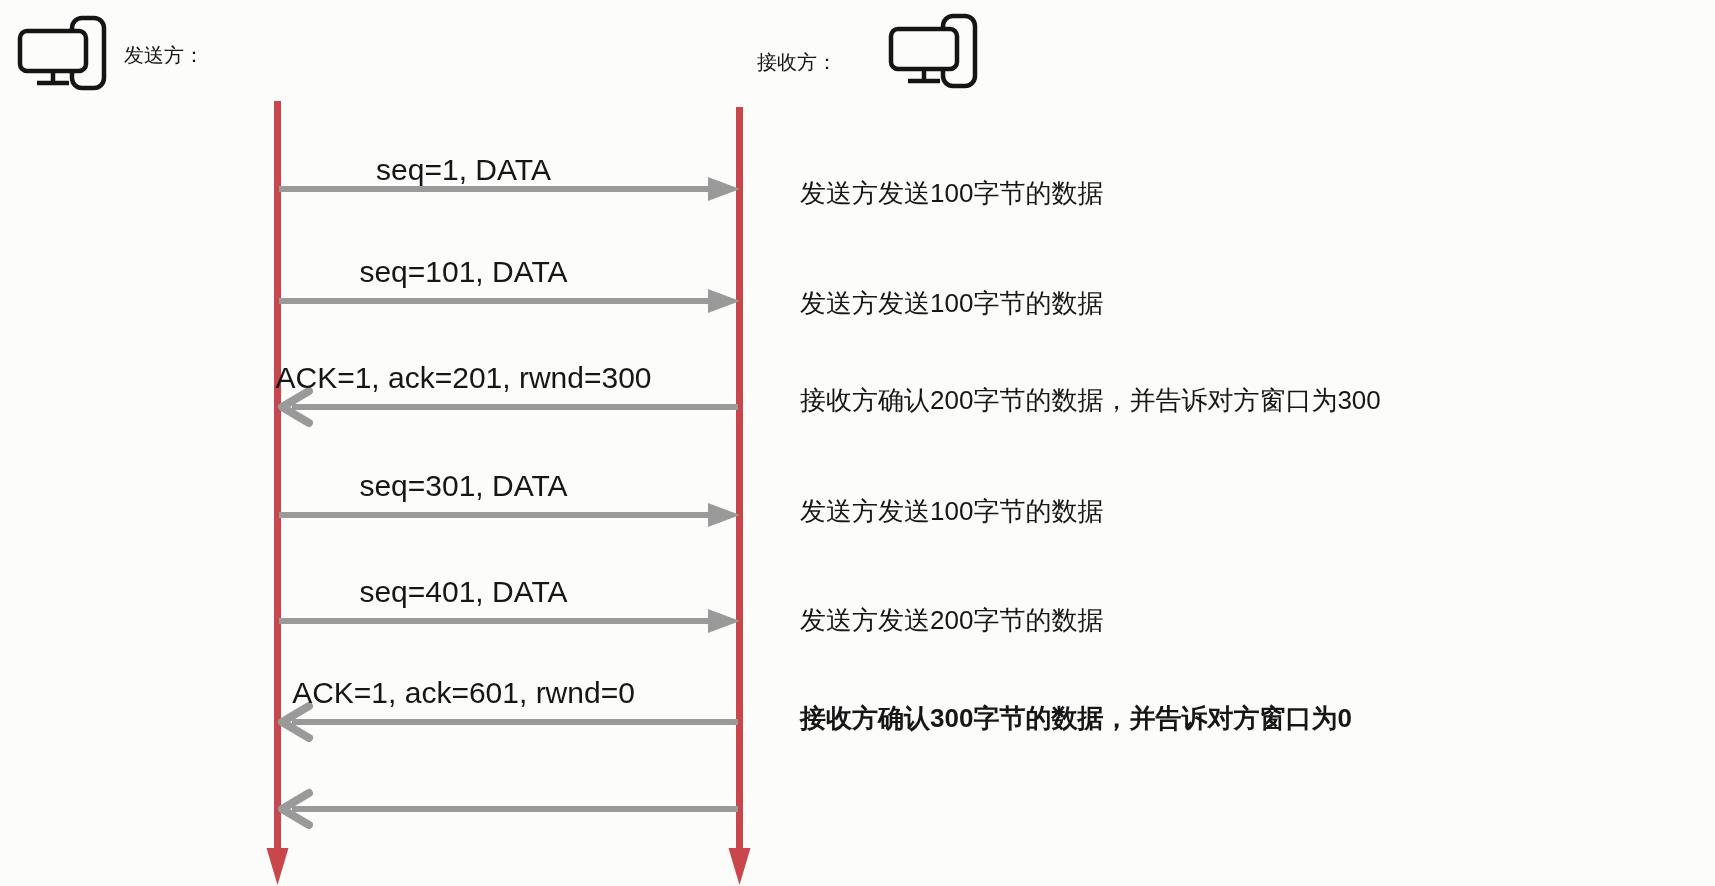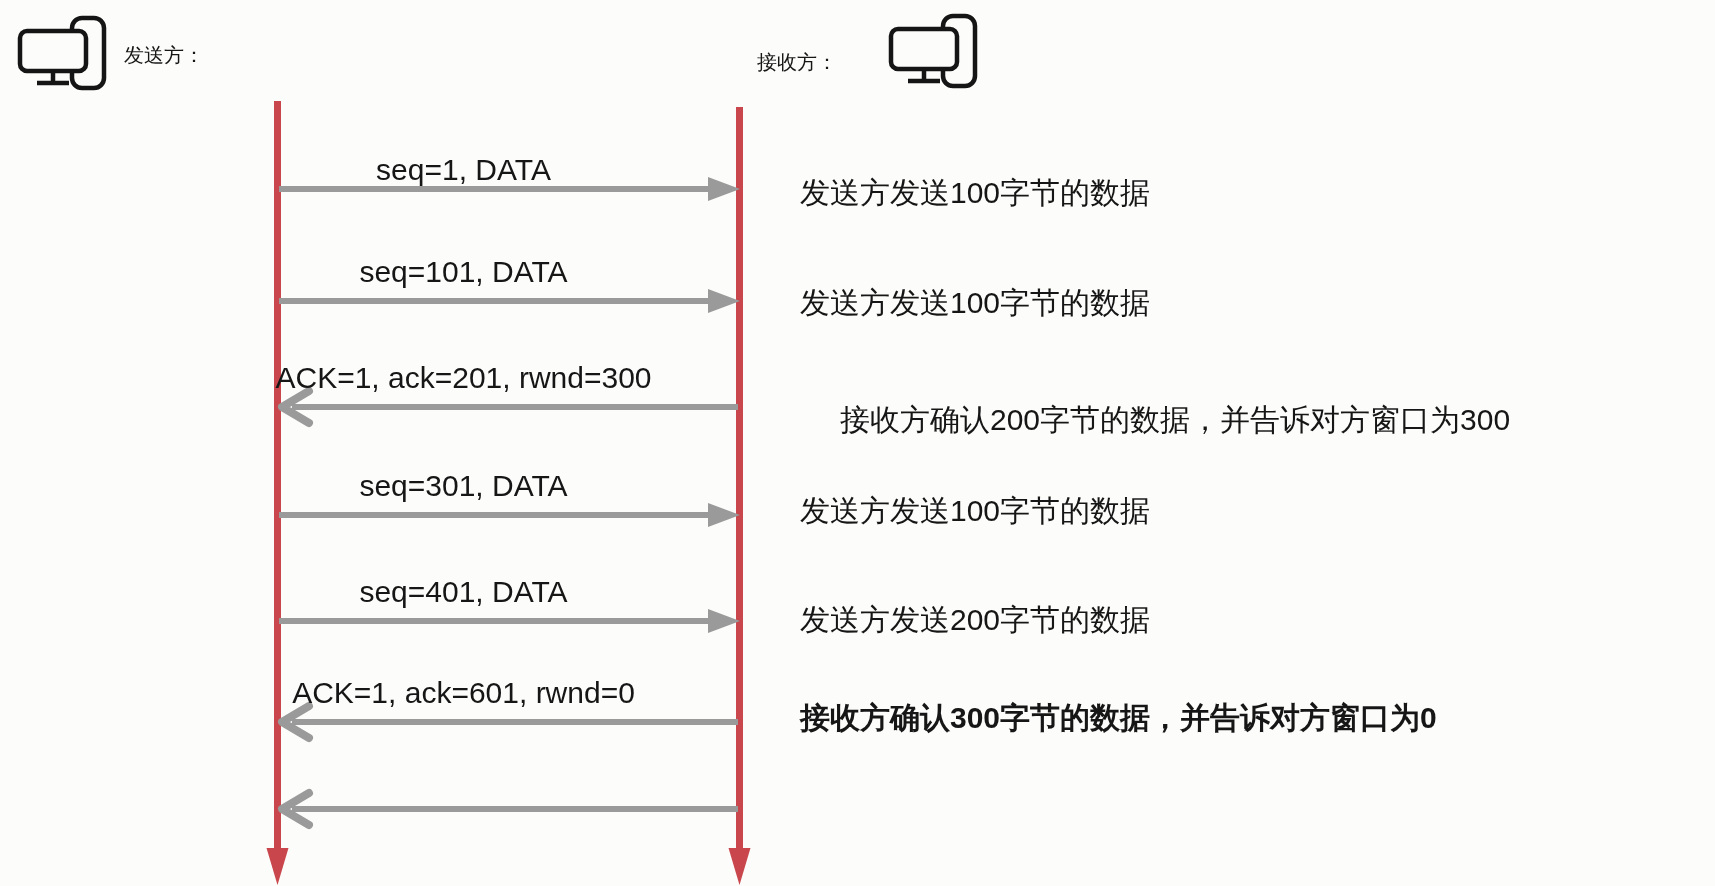--- a/index.html
+++ b/index.html
@@ -19,21 +19,21 @@
     position:absolute;
     left:186px;width:555px;
     text-align:center;
     font-size:30px;line-height:36px;
     white-space:nowrap;
     color:#161616;
   }
   .annotation{
     position:absolute;
     left:800px;
-    font-size:30px;line-height:42px;
+    font-size:26px;line-height:42px;
     white-space:nowrap;
     color:#161616;
   }
 </style>
 </head>
 <body>
 
 <div class="stage">
 
   <svg class="diagram-svg" width="1715" height="886" viewBox="0 0 1715 886">
@@ -106,18 +106,18 @@
 
   <div class="msg-label" style="top:152px;">seq=1, DATA</div>
   <div class="msg-label" style="top:254px;">seq=101, DATA</div>
   <div class="msg-label" style="top:360px;">ACK=1, ack=201, rwnd=300</div>
   <div class="msg-label" style="top:468px;">seq=301, DATA</div>
   <div class="msg-label" style="top:574px;">seq=401, DATA</div>
   <div class="msg-label" style="top:675px;">ACK=1, ack=601, rwnd=0</div>
 
   <div class="annotation" style="top:172px;">发送方发送100字节的数据</div>
   <div class="annotation" style="top:282px;">发送方发送100字节的数据</div>
-  <div class="annotation" style="top:399px;margin-left:40px;">接收方确认200字节的数据，并告诉对方窗口为300</div>
+  <div class="annotation" style="top:379px;">接收方确认200字节的数据，并告诉对方窗口为300</div>
   <div class="annotation" style="top:490px;">发送方发送100字节的数据</div>
   <div class="annotation" style="top:599px;">发送方发送200字节的数据</div>
   <div class="annotation" style="top:697px;font-weight:bold;">接收方确认300字节的数据，并告诉对方窗口为0</div>
 
 </div>
 
 </body></html>

